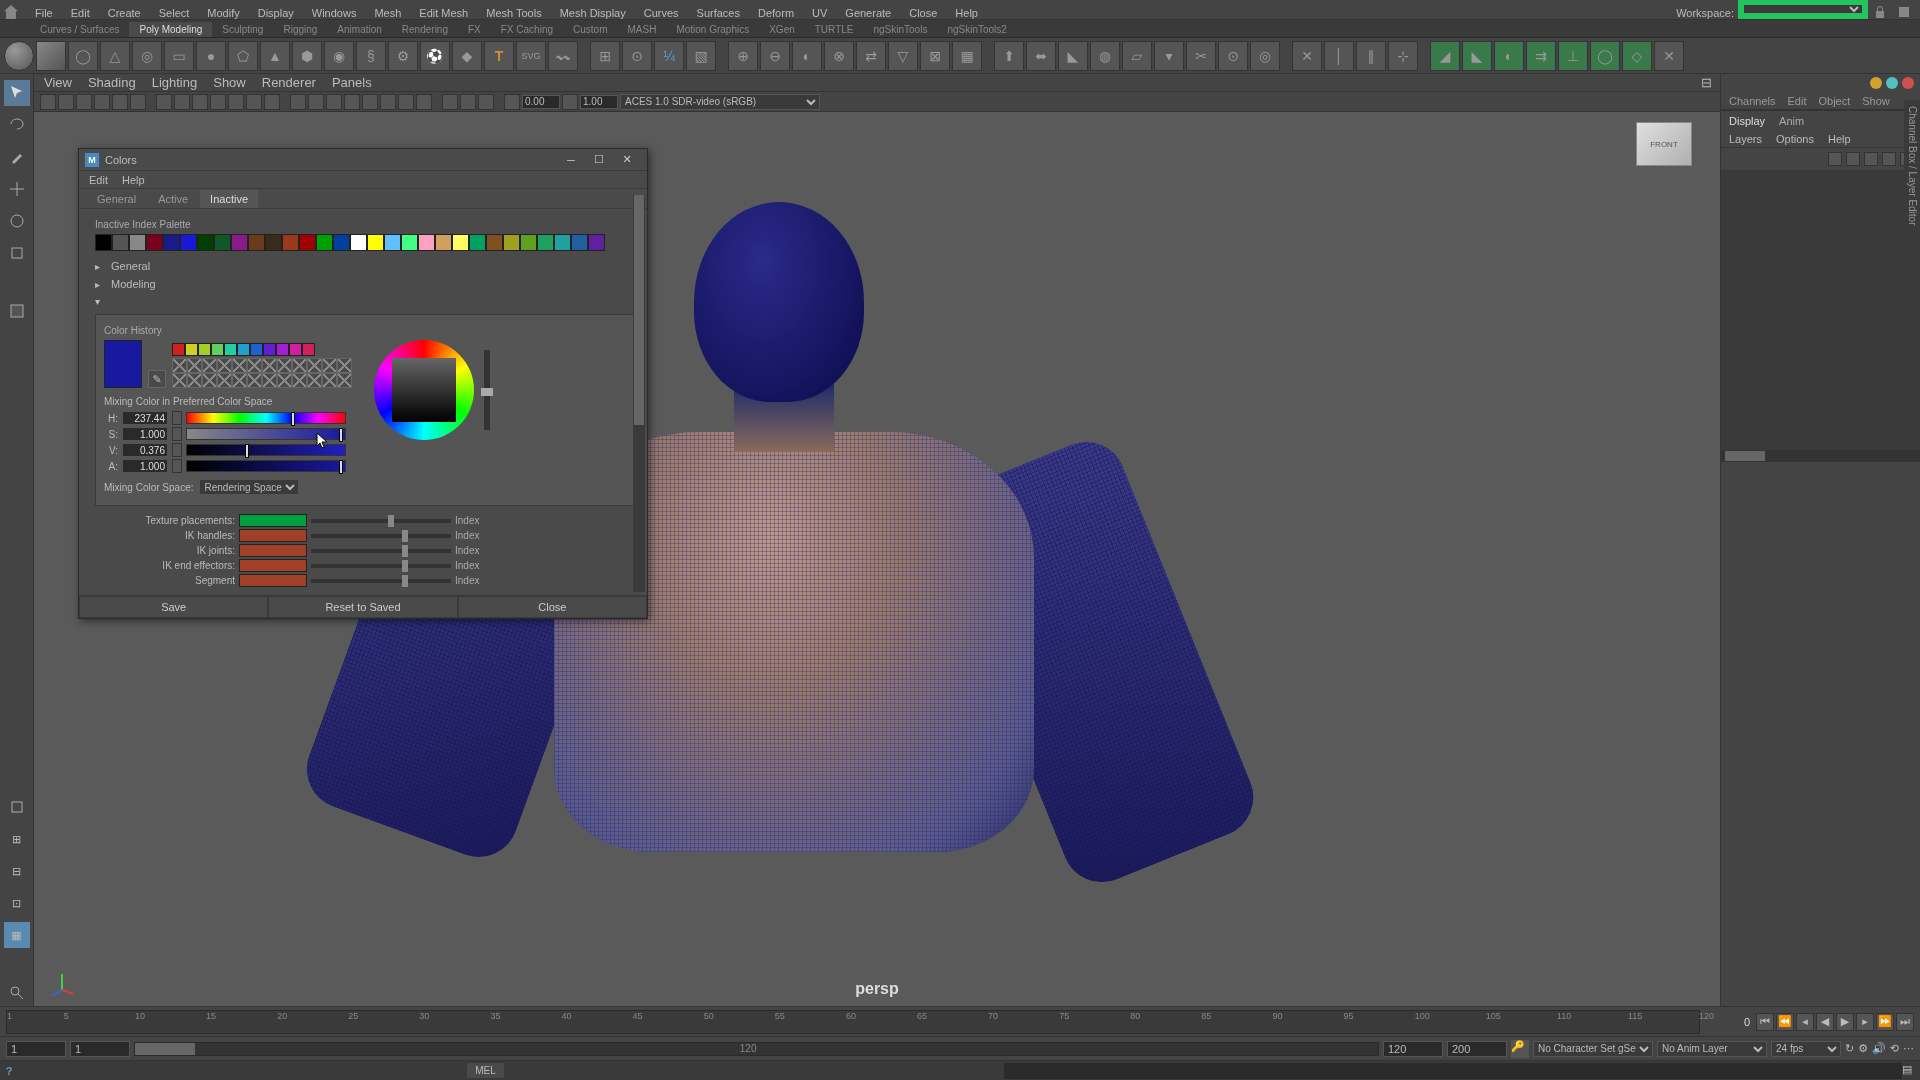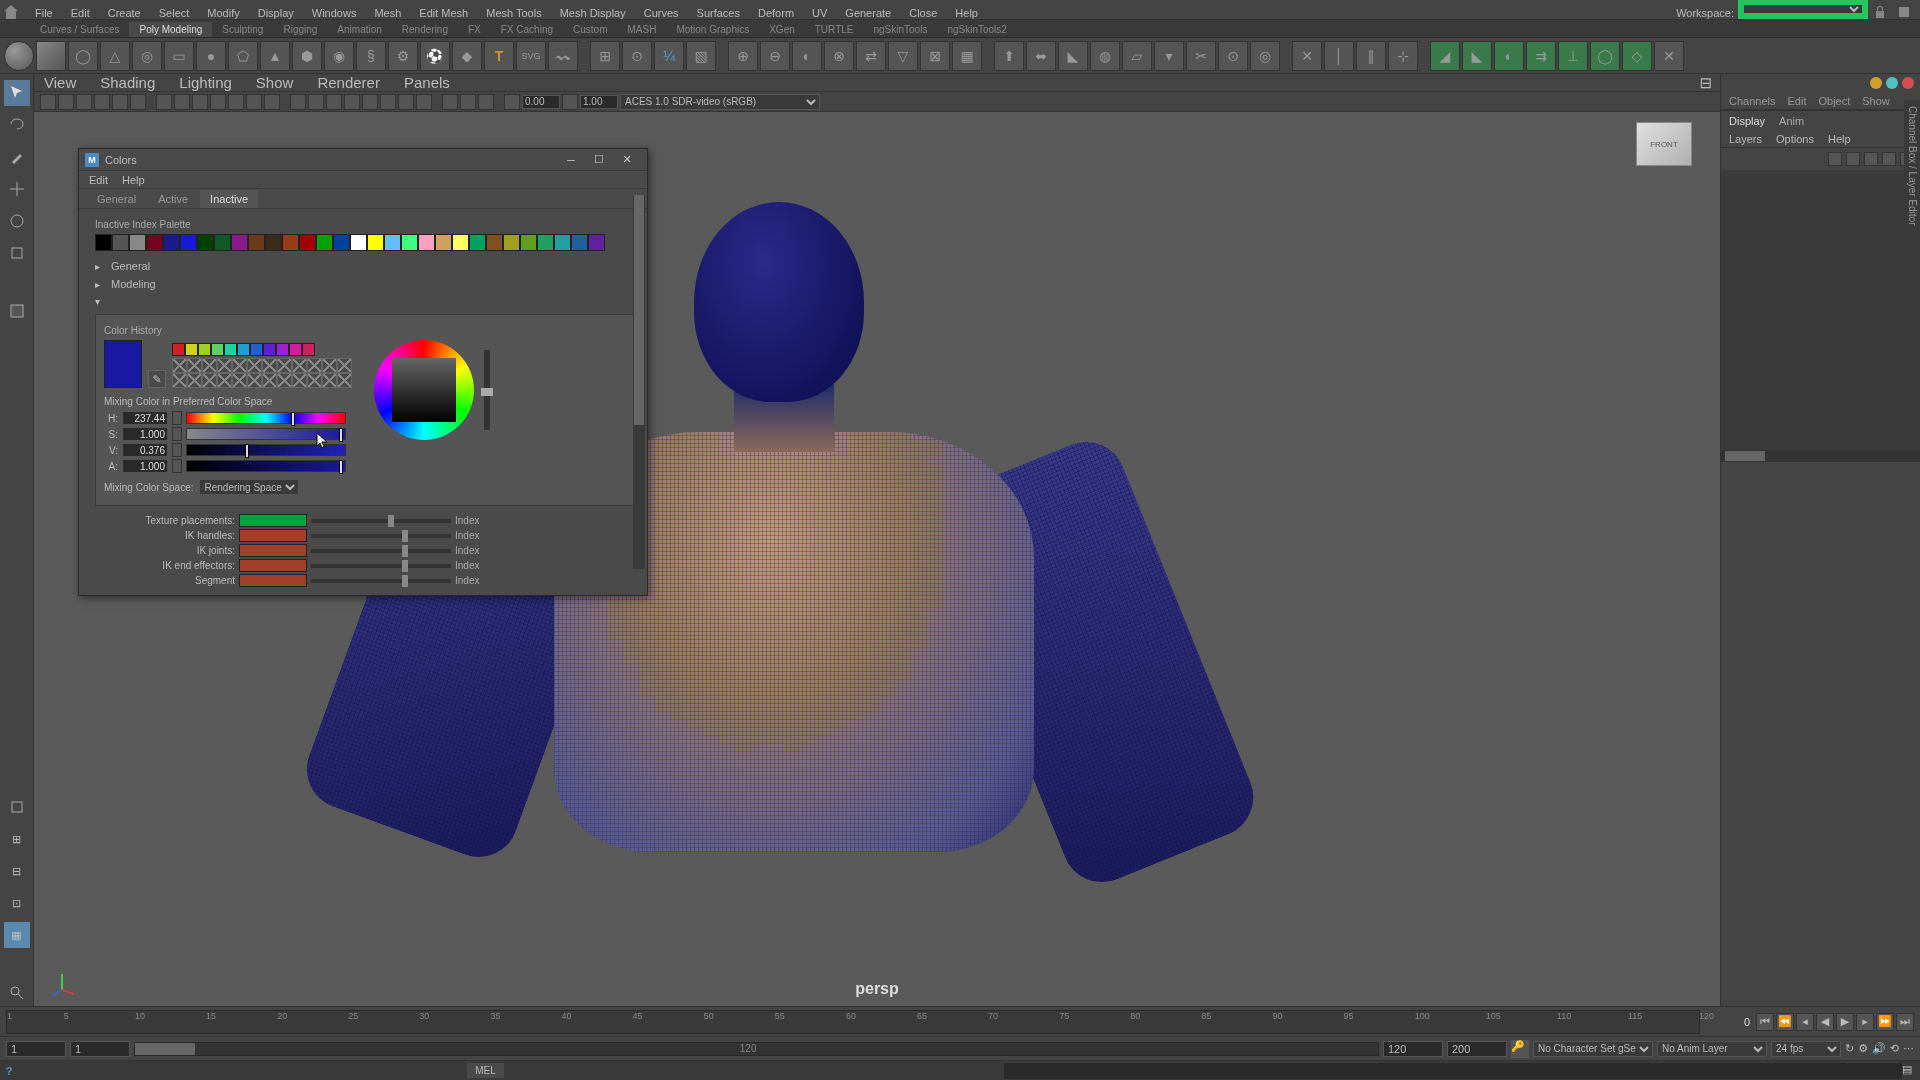--- a/index.html
+++ b/index.html
@@ -31,21 +31,21 @@
 
 
 .toolbox { width:34px; background:#444; border-right:1px solid #333; display:flex; flex-direction:column; align-items:center; padding-top:6px; gap:6px; }
 .toolbox .tbtn { width:26px; height:26px; display:flex; align-items:center; justify-content:center; cursor:pointer; }
 .toolbox .tbtn.active { background:#5a7a9a; }
 .toolbox .tbtn svg { width:18px; height:18px; }
 .toolbox .tsep { height:20px; }
 
 
 .viewport-wrap { flex:1; display:flex; flex-direction:column; position:relative; }
-.vp-menubar { background:#444; height:18px; display:flex; align-items:center; padding-left:10px; gap:24px; font-size:15px; border-bottom:1px solid #333; }
+.vp-menubar { background:#444; height:18px; display:flex; align-items:center; padding-left:10px; gap:16px; font-size:13px; border-bottom:1px solid #333; }
 .vp-menubar span { cursor:pointer; }
 .vp-toolbar { background:#444; height:20px; display:flex; align-items:center; padding:0 6px; gap:2px; border-bottom:1px solid #333;}
 .vp-toolbar .vbtn { width:16px; height:16px; background:#555; border:1px solid #333; cursor:pointer; }
 .vp-toolbar .vfield { background:#2a2a2a; border:1px solid #555; color:#bbb; width:38px; height:14px; font-size:10px; padding:0 2px; }
 .vp-toolbar select { background:#3a3a3a; border:1px solid #555; color:#bbb; height:16px; font-size:10px; width:200px; }
 
 .viewport { flex:1; background:#5a5a5a; position:relative; overflow:hidden; }
 .viewport .persp-label { position:absolute; bottom:8px; left:50%; transform:translateX(-50%); color:#ddd; font-size:16px; font-weight:bold; }
 .viewport .viewcube { position:absolute; top:10px; right:28px; width:56px; height:44px; background:linear-gradient(135deg,#e0e0e0,#b0b0b0); border:1px solid #888; display:flex; align-items:center; justify-content:center; font-size:8px; color:#555; }
 .viewport .axis-gizmo { position:absolute; bottom:8px; left:14px; width:28px; height:28px; }
@@ -716,20 +716,25 @@
         <div class="index-row">
           <span class="ilbl">Segment</span>
     <div class="isw" style="background:#a04028"></div>
     <div class="isld">
             <div class="it" style="left:65%"></div>
           </div>
     <span class="itxt">Index</span>
         </div>
       </div>
   </div>
+  <div class="dlg-buttons">
+    <button>Save</button>
+    <button>Reset to Saved</button>
+    <button>Close</button>
+  </div>
   <div class="dlg-scroll">
       <div class="dthumb"></div>
     </div>
 </div>
 
 <svg class="cursor-arrow" viewBox="0 0 14 18">
     <path fill="#fff" stroke="#000" d="M1 1l0 13 3-3 2 5 2-1-2-5 5 0z"></path>
   </svg>
 
 </body></html>

